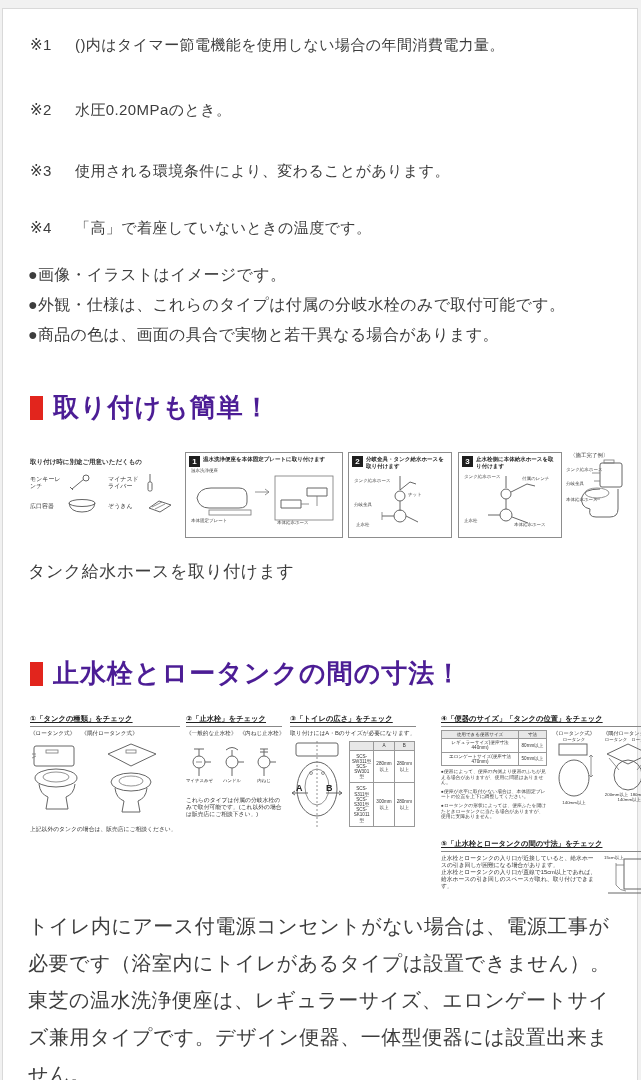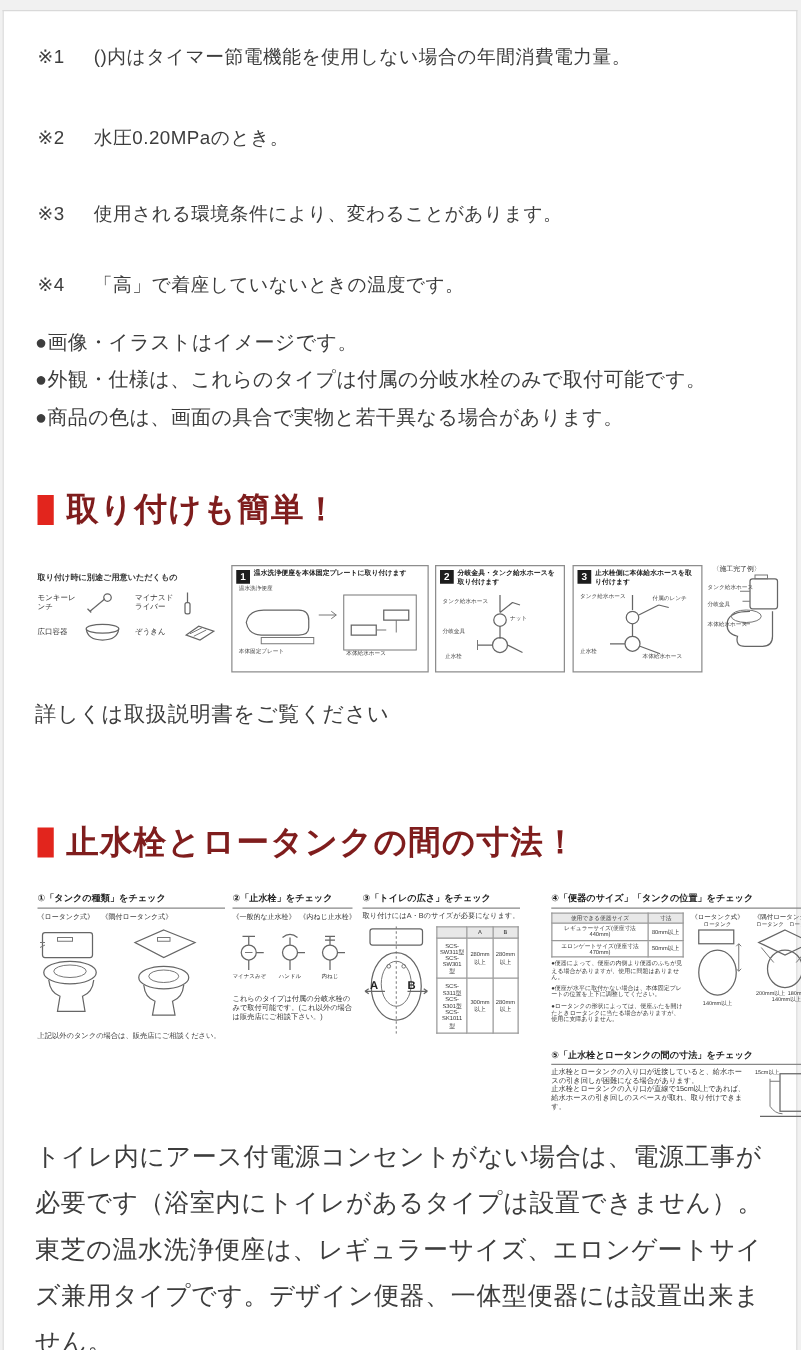--- a/index.html
+++ b/index.html
@@ -7,21 +7,21 @@
   .page { position:relative; width:641px; height:1080px; background:#f1f1f1; overflow:hidden; }
   .card { position:absolute; left:2px; top:8px; right:3px; bottom:0; background:#fff;
           border:1px solid #d9d9d9; border-bottom:none; }
   .note-row { position:absolute; left:30px; right:20px; display:flex; color:#3d3d3d;
               font-size:15px; letter-spacing:0.4px; }
   .note-label { width:45px; flex:0 0 45px; }
   .bullets { position:absolute; left:28px; right:20px; color:#3d3d3d; font-size:16px;
              line-height:30px; letter-spacing:0.3px; }
   .heading { position:absolute; left:30px; display:flex; align-items:center; }
   .red-sq { width:13px; height:24px; background:#e2251d; margin-right:10px; flex:0 0 13px; }
-  .heading-text { font-size:26px; font-weight:bold; color:#7f1d1d; letter-spacing:1px; }
+  .heading-text { font-size:26px; font-weight:bold; color:#4c1d95; letter-spacing:1px; }
   .manual-note { position:absolute; left:28px; font-size:17px; color:#3d3d3d; letter-spacing:0.5px; }
   .outro { position:absolute; left:28px; width:598px; font-size:20px; line-height:37px;
            color:#3d3d3d; letter-spacing:0.5px; white-space:pre-line; }
 
   
   .strip { position:absolute; left:30px; top:452px; width:604px; height:96px; }
   .tools { position:absolute; left:0; top:6px; width:150px; height:80px; }
   .tools-title { font-size:6.5px; font-weight:bold; color:#333; letter-spacing:0; }
   .tools-grid { display:grid; grid-template-columns:1fr 1fr; gap:4px 6px; margin-top:5px; }
   .tool { display:flex; align-items:center; gap:3px; }
@@ -33,21 +33,21 @@
   .stepcap { font-size:5.5px; line-height:6.5px; color:#222; font-weight:bold; }
   .stepart { position:relative; height:58px; margin-top:3px; }
   .mini { position:absolute; font-size:4.5px; color:#444; line-height:5px; white-space:nowrap; }
   .result { position:absolute; top:0; height:90px; }
   .result-label { font-size:5.5px; color:#333; }
 
   
   .check { position:absolute; left:0; top:714px; width:641px; height:182px; }
   .ck-col { position:absolute; top:0; }
   .ck-title { font-size:7.3px; font-weight:bold; color:#222; white-space:nowrap;
-              border-bottom:1px solid #888; padding-bottom:2px; }
+              border-bottom:1px solid #888; padding-bottom:2px;text-decoration:underline; }
   .ck-sub { font-size:5.6px; color:#333; margin-top:3px; display:flex; gap:6px; white-space:nowrap; }
   .ck-cap { font-size:5.8px; color:#333; line-height:7px; }
   .tinytable { border-collapse:collapse; }
   .tinytable th, .tinytable td { border:1px solid #999; font-size:4.6px; color:#333;
        padding:1px 2px; line-height:5.2px; text-align:center; font-weight:normal; }
   .tinytable th { background:#e8e8e8; }
   .ck-note { font-size:4.8px; color:#3a3a3a; line-height:5.6px; margin-top:3px; }
   .dgm-label { font-size:5.2px; color:#333; white-space:nowrap; }
   .dim { font-size:4.4px; color:#333; white-space:nowrap; }
   .ab { font-size:9px; font-weight:bold; color:#222; }
@@ -206,21 +206,21 @@
           <ellipse class="sk2" cx="27" cy="34" rx="12" ry="5"></ellipse>
           <path class="sk2" d="M30 14 h-8 M30 22 h-6 M30 40 h-6"></path>
         </svg>
         <span class="mini" style="left:-4px;top:8px">タンク給水ホース</span>
         <span class="mini" style="left:-4px;top:22px">分岐金具</span>
         <span class="mini" style="left:-4px;top:38px">本体給水ホース</span>
       </div>
     </div>
   </div>
 
-  <div class="manual-note" style="top:560px">詳しくは取扱説明書をご覧ください</div>
+  <div class="manual-note" style="top:560px">タンク給水ホースを取り付けます</div>
 
   <div class="heading" style="top:656px">
     <span class="red-sq"></span>
     <span class="heading-text">止水栓とロータンクの間の寸法！</span>
   </div>
 
   <div class="check">
 
     <div class="ck-col" style="left:30px;width:150px">
       <div class="ck-title">①「タンクの種類」をチェック</div>

